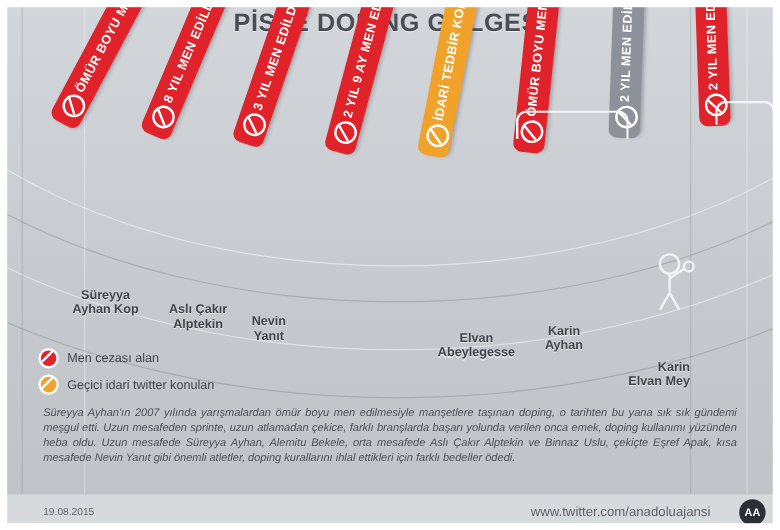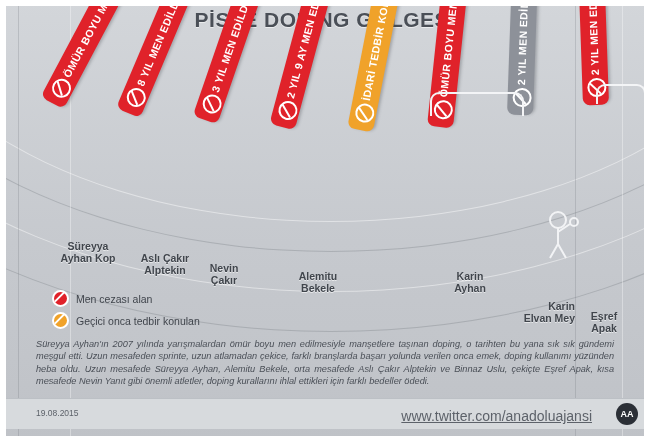--- a/index.html
+++ b/index.html
@@ -62,45 +62,45 @@
   }
 
   
   .plate{
     position:absolute;text-align:center;
     font-size:10.5px;font-weight:bold;color:#40454c;line-height:12px;
     text-shadow:0 1px 0 rgba(255,255,255,0.6);
   }
 
   
-  .legend{position:absolute;left:52px;top:290px;text-align:center;}
+  .legend{position:absolute;left:32px;top:290px;text-align:center;}
   .legrow{display:flex;align-items:center;margin-bottom:5px;}
   .legdot{
     position:relative;width:13px;height:13px;border-radius:50%;
     margin-right:7px;border:2px solid #fff;
   }
   .legdot:after{
     content:"";position:absolute;left:-1px;top:4px;width:13px;height:2px;
     background:#fff;transform:rotate(-45deg);
   }
   .legtxt{font-size:10.5px;color:#40454c;}
 
   
   .body{
     position:absolute;left:36px;top:338px;width:578px;
     font-size:9.2px;line-height:12.4px;color:#4a4f57;text-align:justify;font-style:italic;
   }
 
   
   .footer{
-    position:absolute;left:0;right:0;bottom:13px;height:30px;
+    position:absolute;left:0;right:0;bottom:0;height:30px;
     background:#d7dadd;border-top:1px solid #bcc0c5;
   }
   .fdate{position:absolute;left:36px;top:9px;font-size:8.5px;color:#5d626a;}
-  .ftw{position:absolute;right:58px;top:9px;font-size:14px;color:#5d626a;text-decoration:underline;}
+  .ftw{position:absolute;right:58px;top:9px;font-size:11px;color:#5d626a;}
   .flogo{
     position:absolute;right:12px;top:4px;width:22px;height:22px;border-radius:50%;
     background:#2b2f36;color:#fff;font-size:9px;font-weight:bold;
     display:flex;align-items:center;justify-content:center;
   }
 
   
   .hoop{position:absolute;border:2px solid #f3f4f6;border-bottom:none;border-radius:9px 9px 0 0;}
   .frameborder{
     position:absolute;left:0;top:0;right:0;bottom:0;
@@ -177,47 +177,43 @@
   <div class="plate" style="left:128px;top:252px;width:74px;">
     <div>Aslı Çakır</div>
     <div>Alptekin</div>
   </div>
   <div class="plate" style="left:52px;top:240px;width:72px;">
     <div>Süreyya</div>
     <div>Ayhan Kop</div>
   </div>
   <div class="plate" style="left:192px;top:262px;width:64px;">
     <div>Nevin</div>
-    <div>Çakır</div>
-  </div>
-  <div class="plate" style="left:283px;top:270px;width:70px;">
-    <div>Alemitu</div>
-    <div>Bekele</div>
+    <div>Yanıt</div>
+  </div>
+  <div class="plate" style="left:355px;top:276px;width:84px;">
+    <div>Elvan</div>
+    <div>Abeylegesse</div>
   </div>
   <div class="plate" style="left:437px;top:270px;width:66px;">
     <div>Karin</div>
     <div>Ayhan</div>
   </div>
   <div class="plate" style="left:497px;top:300px;width:78px;text-align:right;">
     <div>Karin</div>
     <div>Elvan Mey</div>
-  </div>
-  <div class="plate" style="left:573px;top:310px;width:62px;">
-    <div>Eşref</div>
-    <div>Apak</div>
   </div>
 
   <div class="legend">
     <div class="legrow">
       <span class="legdot" style="background:#e0222a;"></span>
       <span class="legtxt">Men cezası alan</span>
     </div>
     <div class="legrow">
       <span class="legdot" style="background:#f0a22a;"></span>
-      <span class="legtxt">Geçici onca tedbir konulan</span>
+      <span class="legtxt">Geçici idari twitter konulan</span>
     </div>
   </div>
 
   <div class="body">Süreyya Ayhan'ın 2007 yılında yarışmalardan ömür boyu men edilmesiyle manşetlere taşınan doping, o tarihten bu yana sık sık gündemi meşgul etti. Uzun mesafeden sprinte, uzun atlamadan çekice, farklı branşlarda başarı yolunda verilen onca emek, doping kullanımı yüzünden heba oldu. Uzun mesafede Süreyya Ayhan, Alemitu Bekele, orta mesafede Aslı Çakır Alptekin ve Binnaz Uslu, çekiçte Eşref Apak, kısa mesafede Nevin Yanıt gibi önemli atletler, doping kurallarını ihlal ettikleri için farklı bedeller ödedi.</div>
 
   <div class="footer">
     <div class="fdate">19.08.2015</div>
     <div class="ftw">www.twitter.com/anadoluajansi</div>
     <div class="flogo">AA</div>
   </div>

